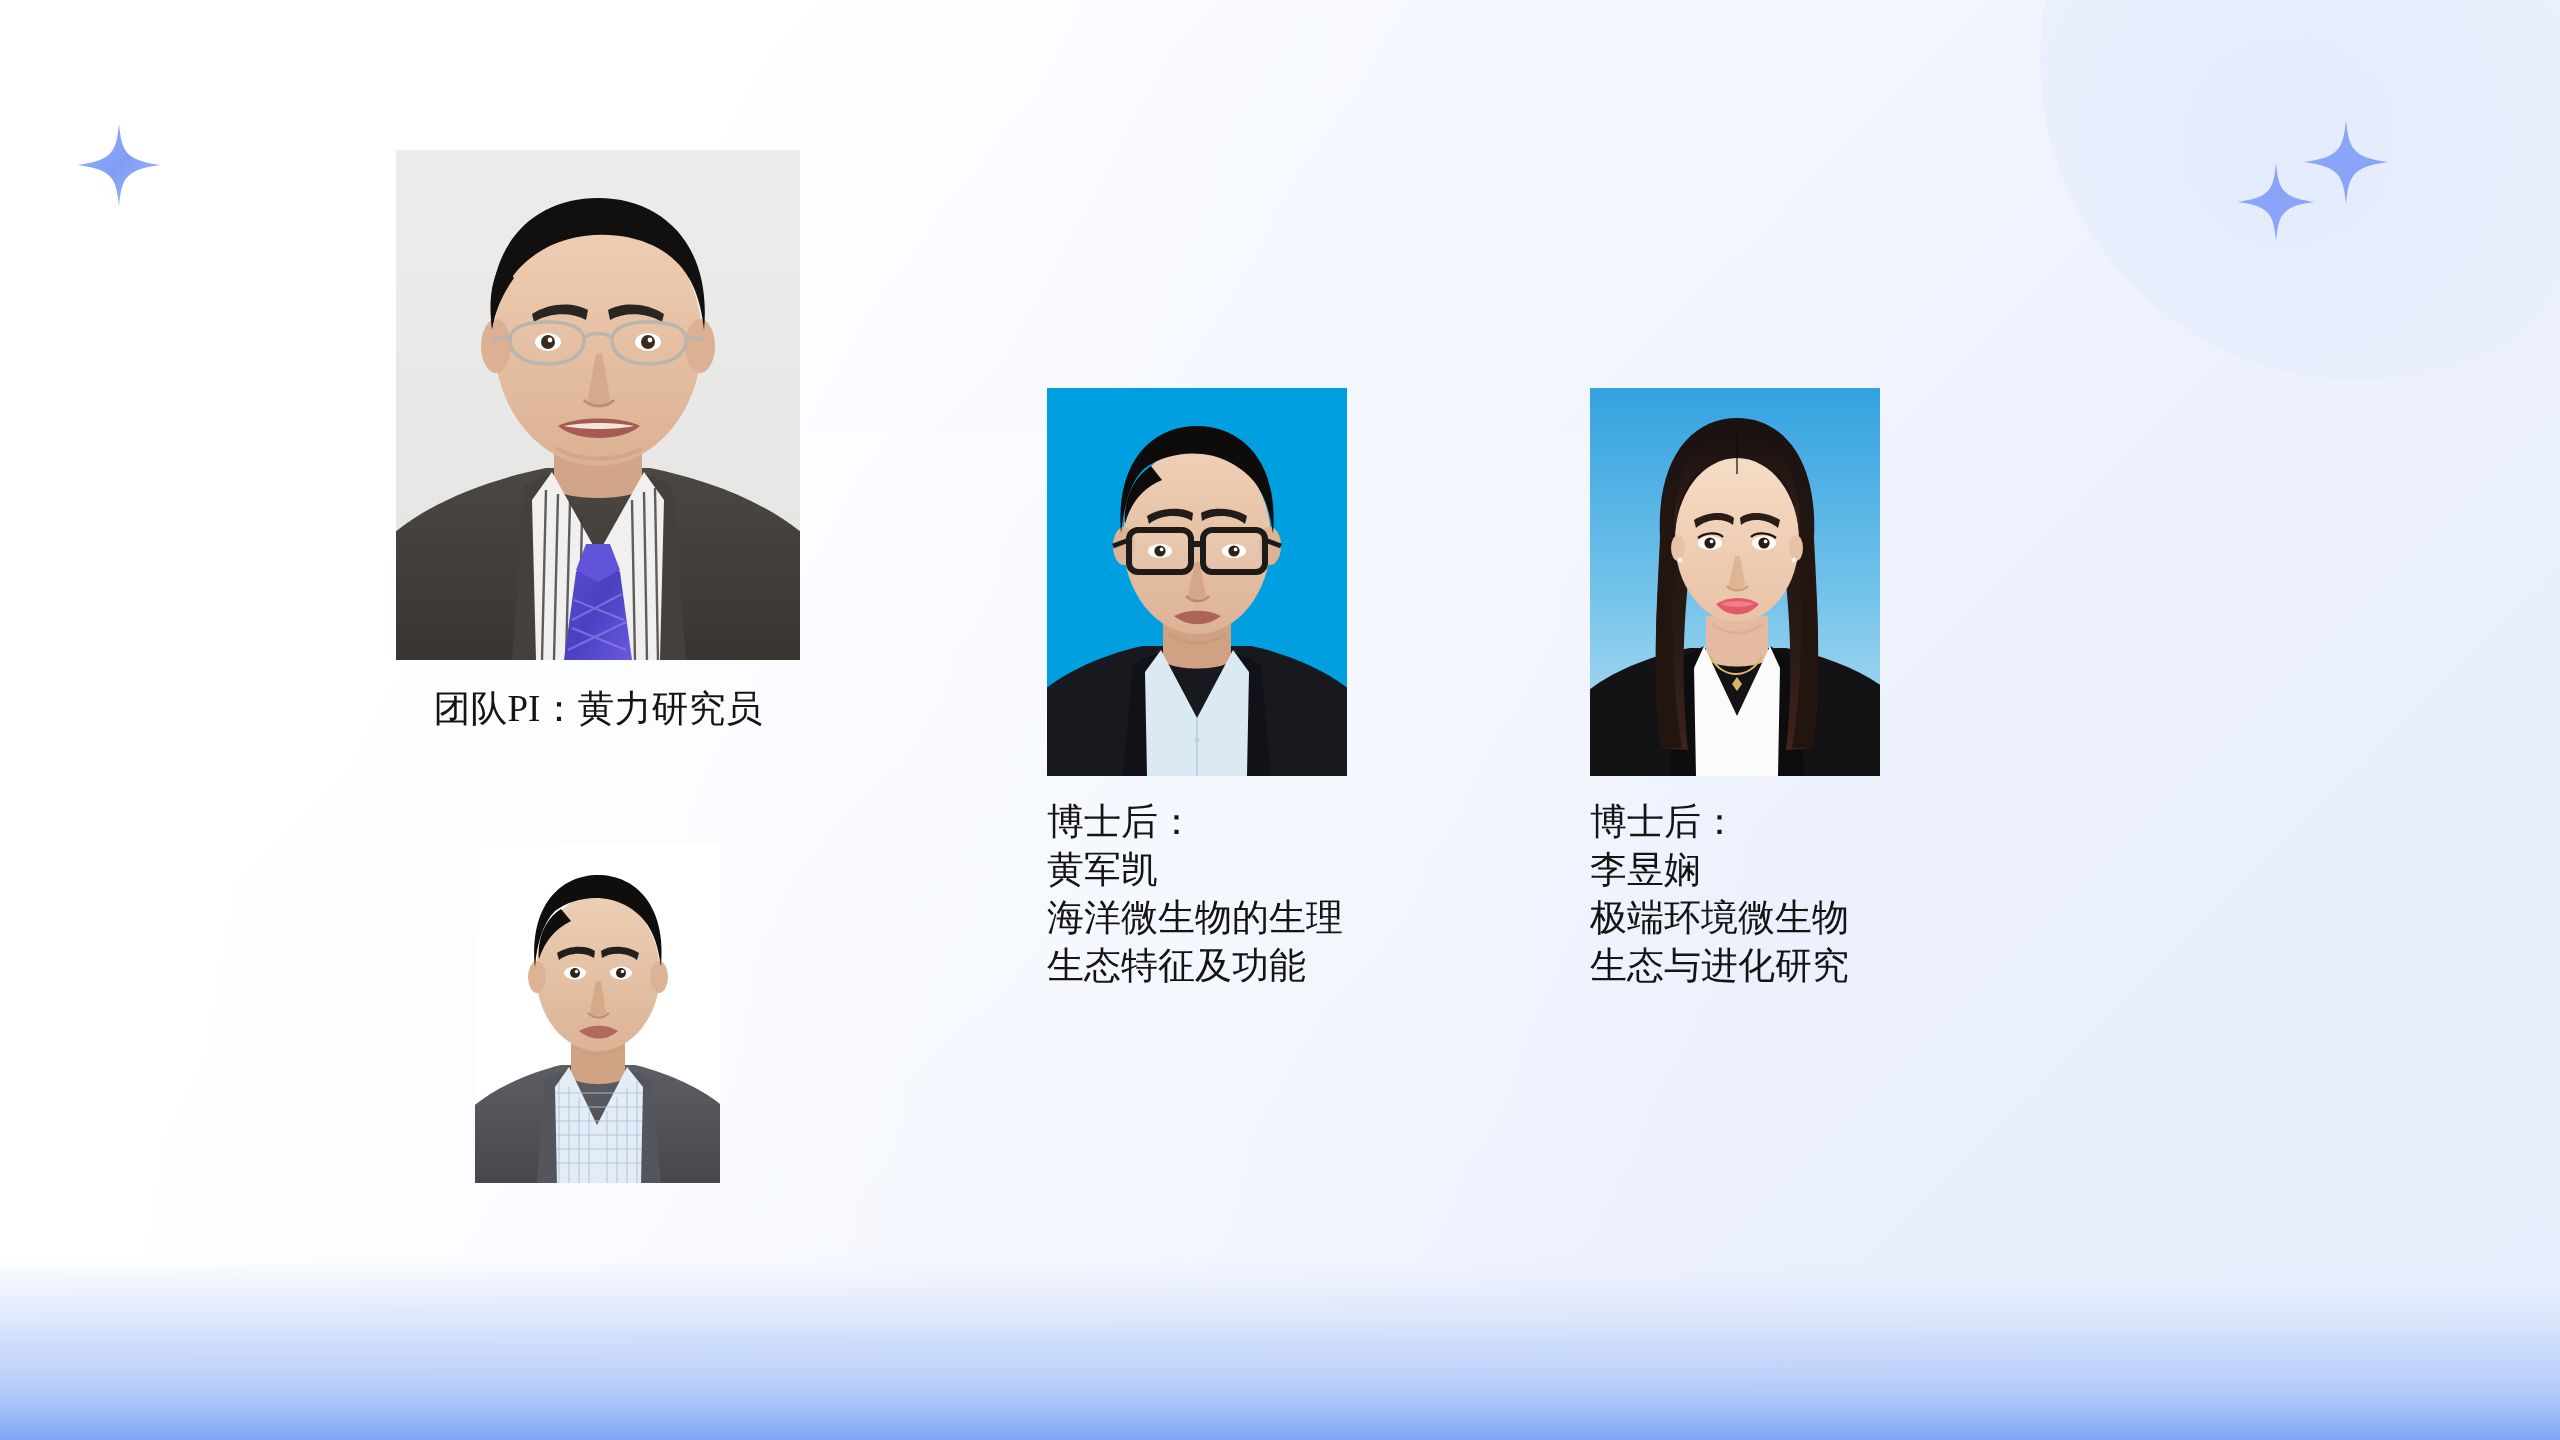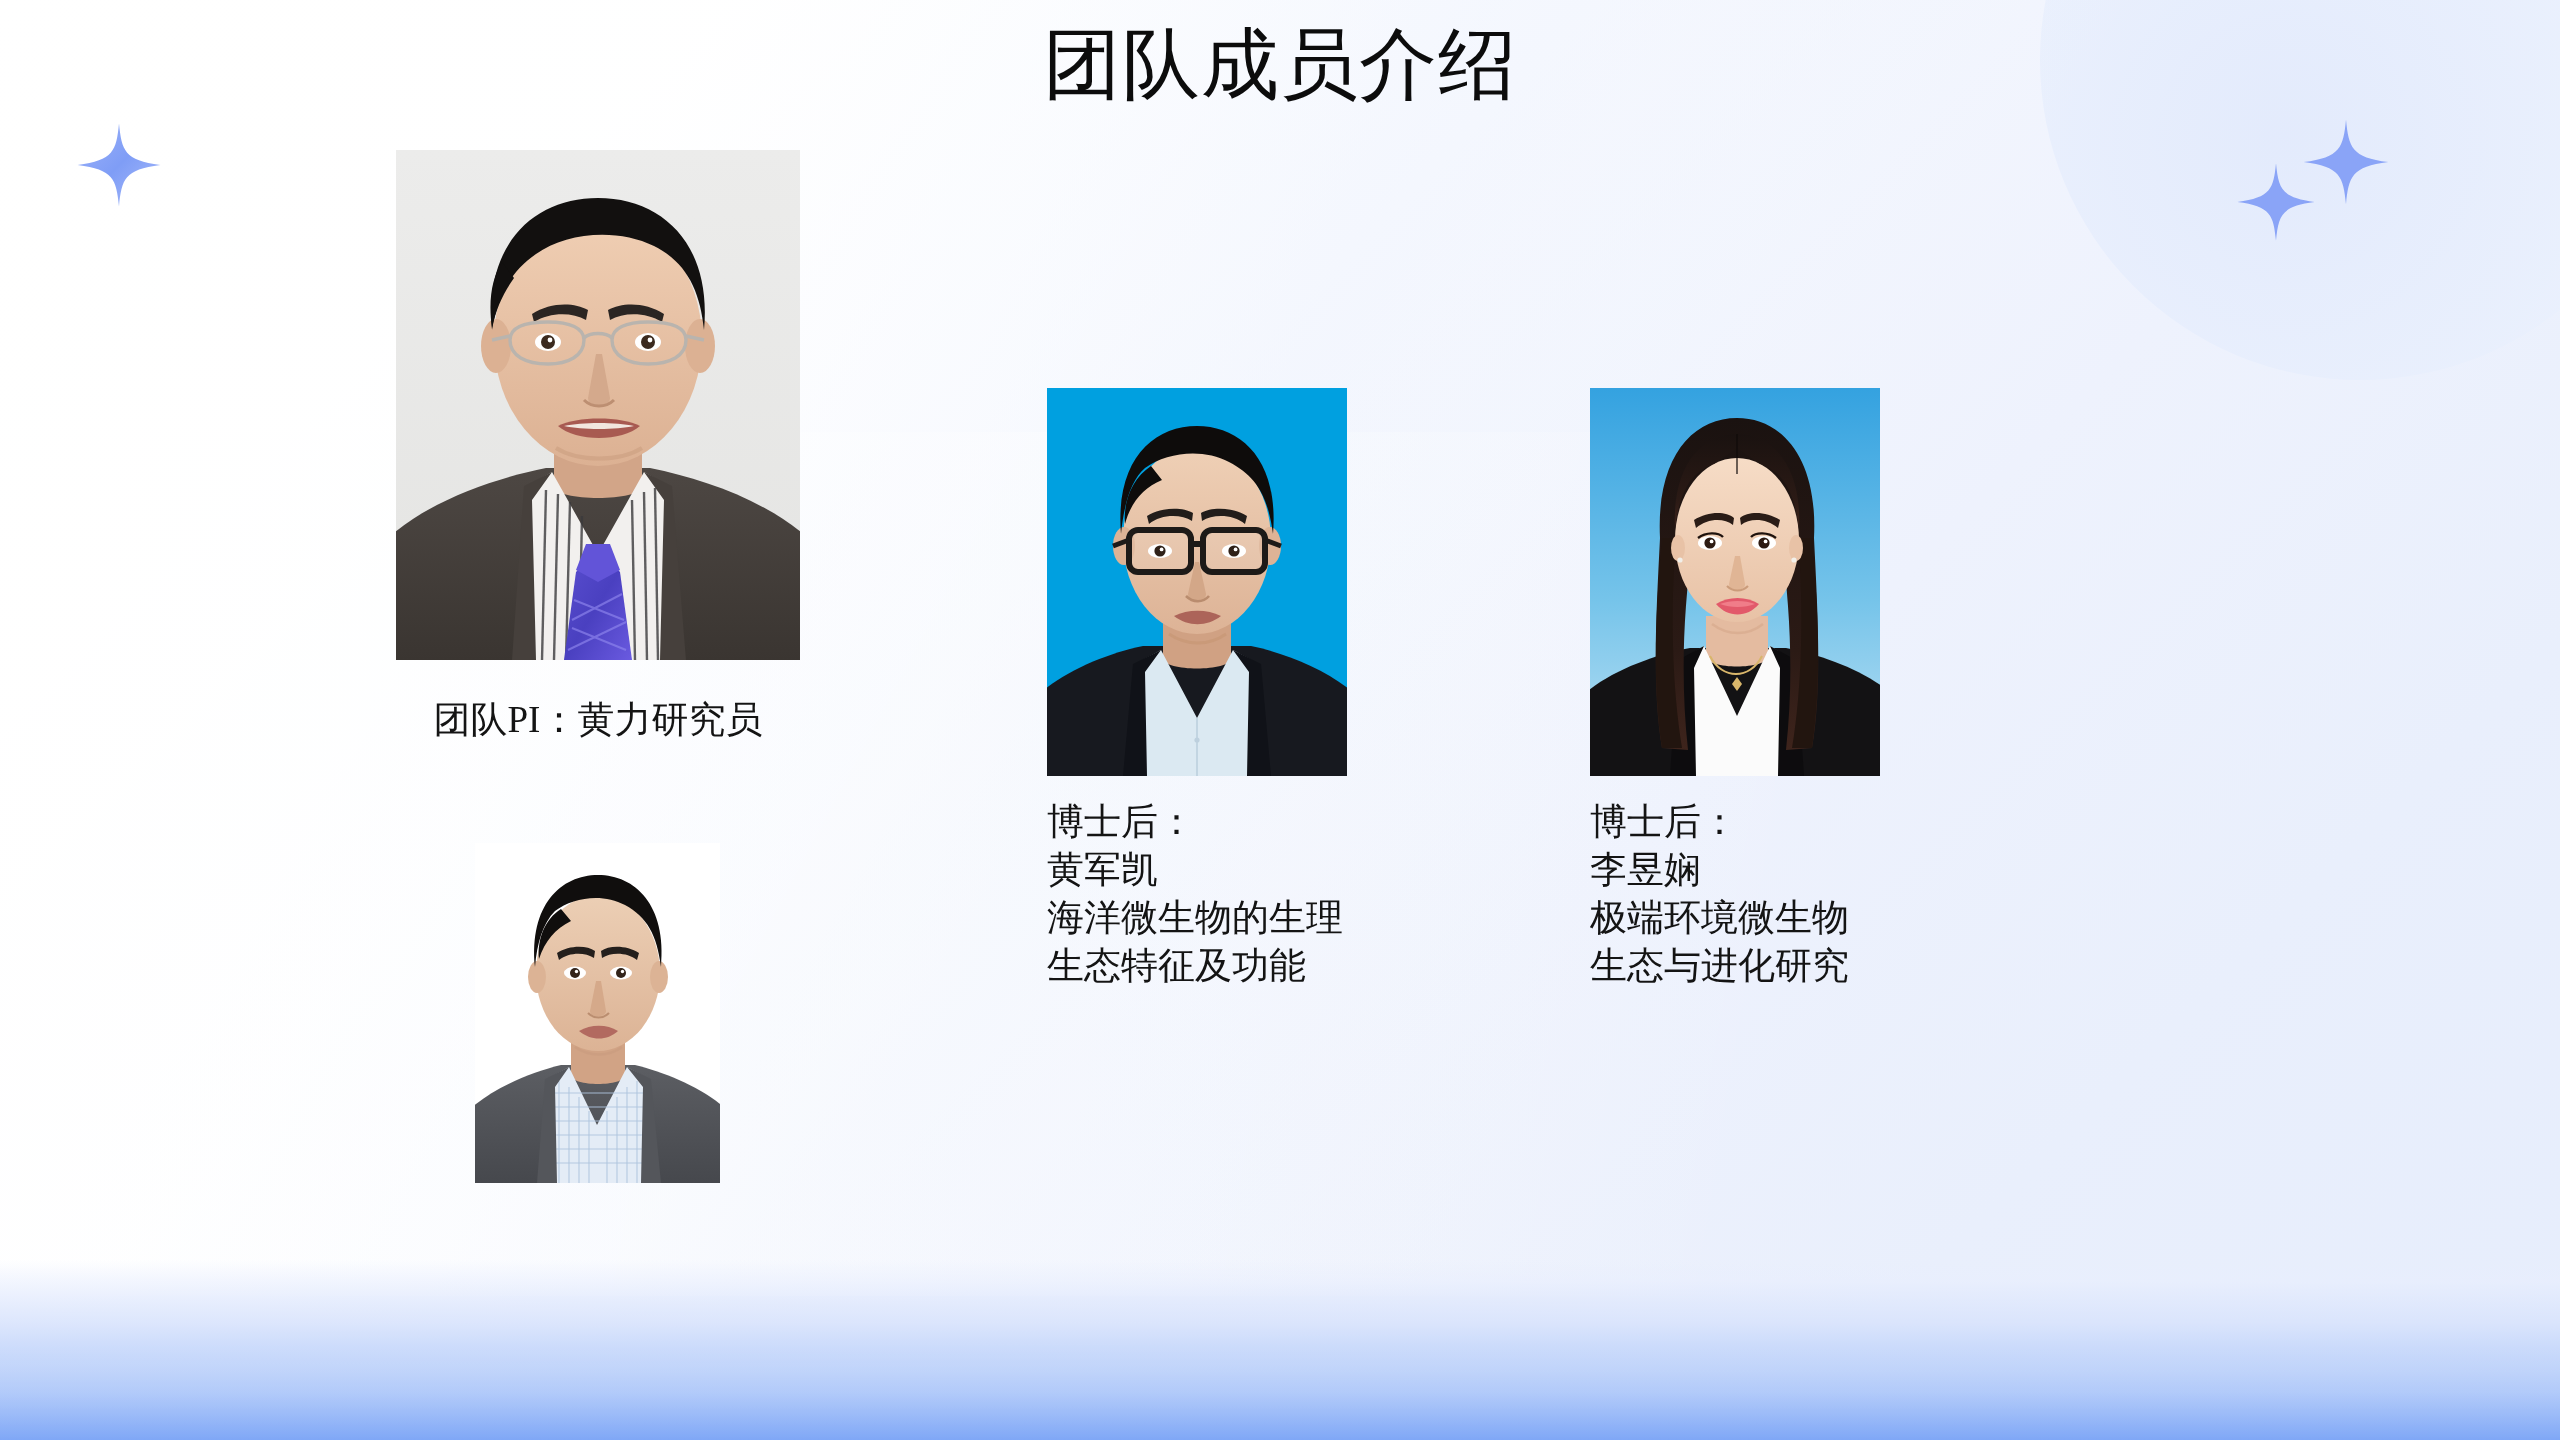--- a/index.html
+++ b/index.html
@@ -137,21 +137,21 @@
     font-size: 37px;
     line-height: 1.30;
     white-space: pre-line;
   }
   .caption-center { text-align: center; }
   .caption-left { text-align: left; }
 
   
   #member-pi       { left: 396px; top: 150px; }
   #member-pi .photo { width: 404px; height: 510px; }
-  #member-pi .caption { margin-top: 36px; width: 404px; }
+  #member-pi .caption { margin-top: 25px; width: 404px; }
 
   #member-assistant { left: 475px; top: 843px; }
   #member-assistant .photo { width: 245px; height: 340px; }
   #member-assistant .caption { margin-top: 32px; width: 245px; margin-left: -80px; width: 405px; }
 
   #member-postdoc1 { left: 1047px; top: 388px; }
   #member-postdoc1 .photo { width: 300px; height: 388px; }
   #member-postdoc1 .caption { margin-top: 22px; width: 440px; }
 
   #member-postdoc2 { left: 1590px; top: 388px; }
@@ -191,21 +191,20 @@
       <path d="M50 4 C53 34 56 45 96 50 C56 55 53 66 50 96 C47 66 44 55 4 50 C44 45 47 34 50 4 Z" fill="#8aa4f7"></path>
     </svg>
   </div>
 
   <div class="sparkle" style="left:2300px; top:116px;">
     <svg width="92" height="92" viewBox="0 0 100 100">
       <path d="M50 4 C53 34 56 45 96 50 C56 55 53 66 50 96 C47 66 44 55 4 50 C44 45 47 34 50 4 Z" fill="#8aa4f7"></path>
     </svg>
   </div>
 
-  <div class="slide-title">团队成员介绍</div>
 
   <div class="member" id="member-pi">
     <div class="photo">
       <svg class="pf" viewBox="0 0 404 510" preserveAspectRatio="xMidYMid slice">
         <defs>
           <linearGradient id="pibg" x1="0" y1="0" x2="0" y2="1">
             <stop offset="0%" stop-color="#ececeb"></stop>
             <stop offset="100%" stop-color="#e4e4e2"></stop>
           </linearGradient>
           <linearGradient id="piskin" x1="0" y1="0" x2="0" y2="1">

